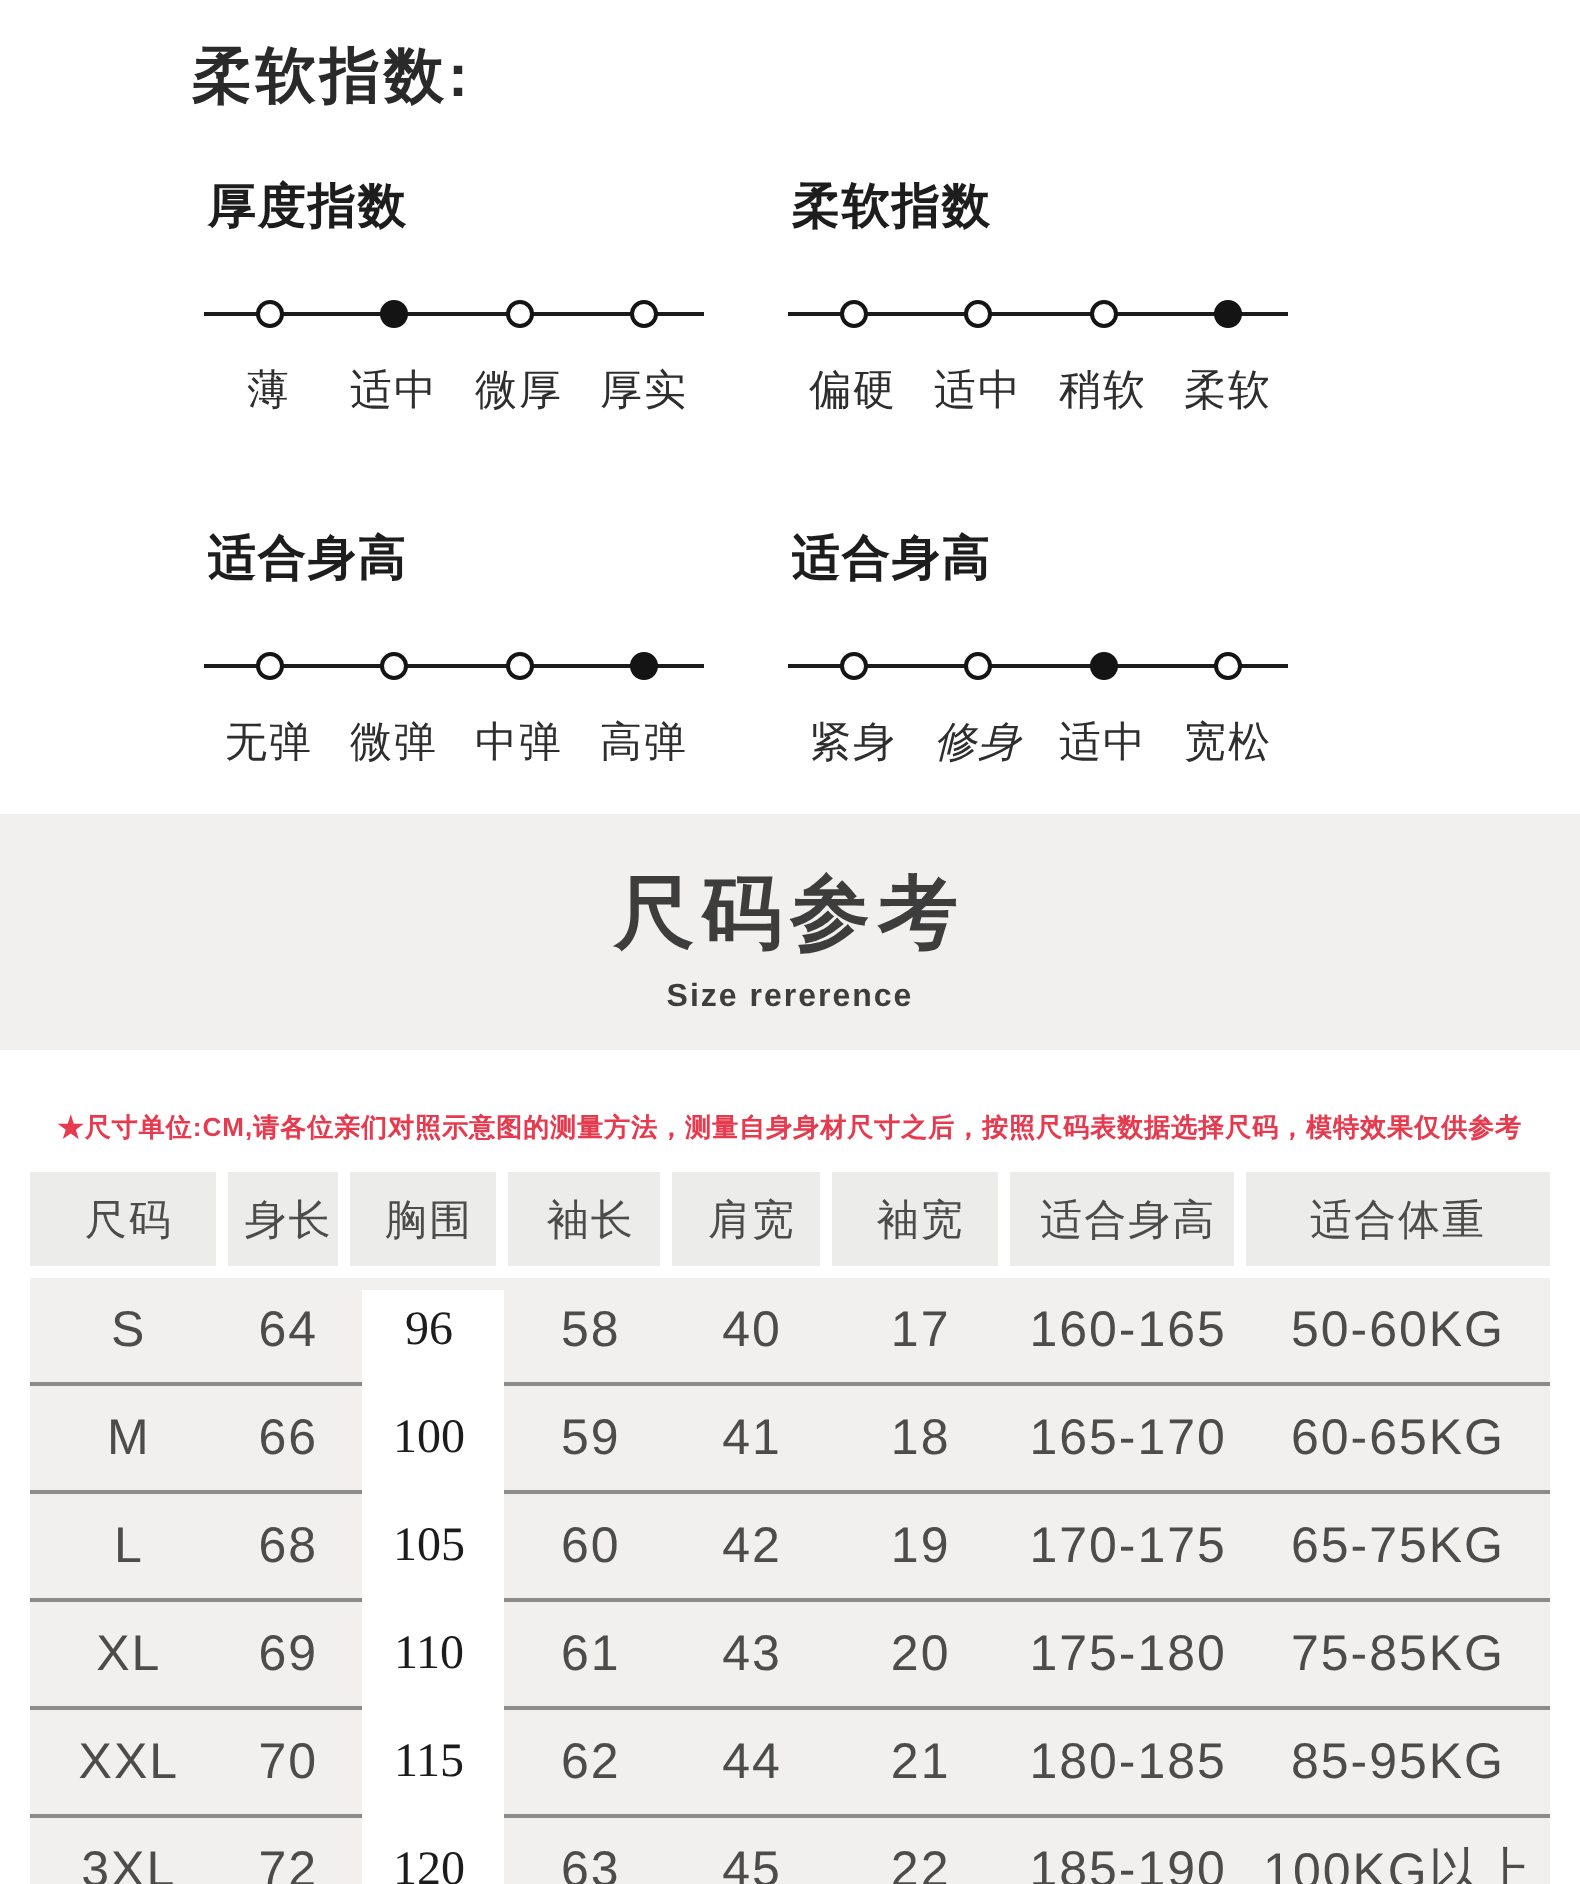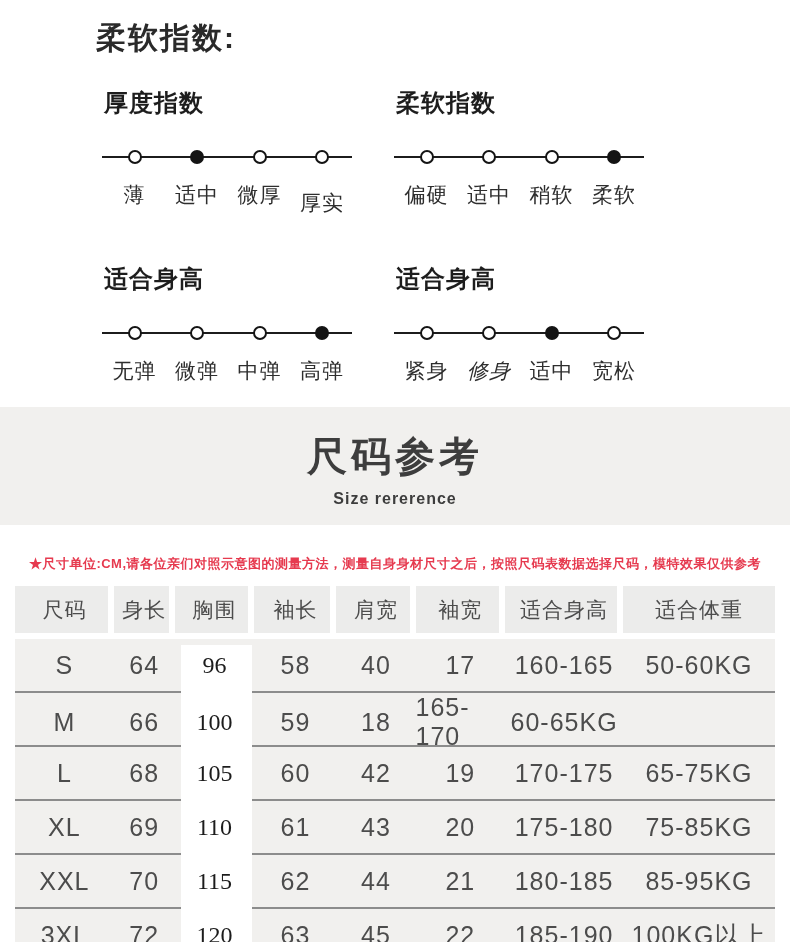--- a/index.html
+++ b/index.html
@@ -74,21 +74,21 @@
       <div class="scale-line"></div>
     <span class="dot" style="left: 13%;"></span>
           <span class="dot active" style="left: 38%;"></span>
           <span class="dot" style="left: 63%;"></span>
           <span class="dot" style="left: 88%;"></span>
         </div>
     <div class="scale-labels">
           <span class="scale-label" style="left: 13%;">薄</span>
           <span class="scale-label" style="left: 38%;">适中</span>
           <span class="scale-label" style="left: 63%;">微厚</span>
-          <span class="scale-label" style="left: 88%; margin-top: 8px;">厚实</span>
+          <span class="scale-label" style="left: 88%;">厚实</span>
         </div>
   </div>
 
   <div class="index-card">
     <h2 class="index-title">柔软指数</h2>
     <div class="scale">
       <div class="scale-line"></div>
     <span class="dot" style="left: 13%;"></span>
           <span class="dot" style="left: 38%;"></span>
           <span class="dot" style="left: 63%;"></span>
@@ -190,20 +190,23 @@
           <div class="td">
             <span>66</span>
           </div>
           <div class="td chest">
             <span>100</span>
           </div>
           <div class="td">
             <span>59</span>
           </div>
           <div class="td">
+            <span>41</span>
+          </div>
+          <div class="td">
             <span>18</span>
           </div>
           <div class="td">
             <span>165-170</span>
           </div>
           <div class="td">
             <span>60-65KG</span>
           </div>
         </div>
         <div class="cols tr">

